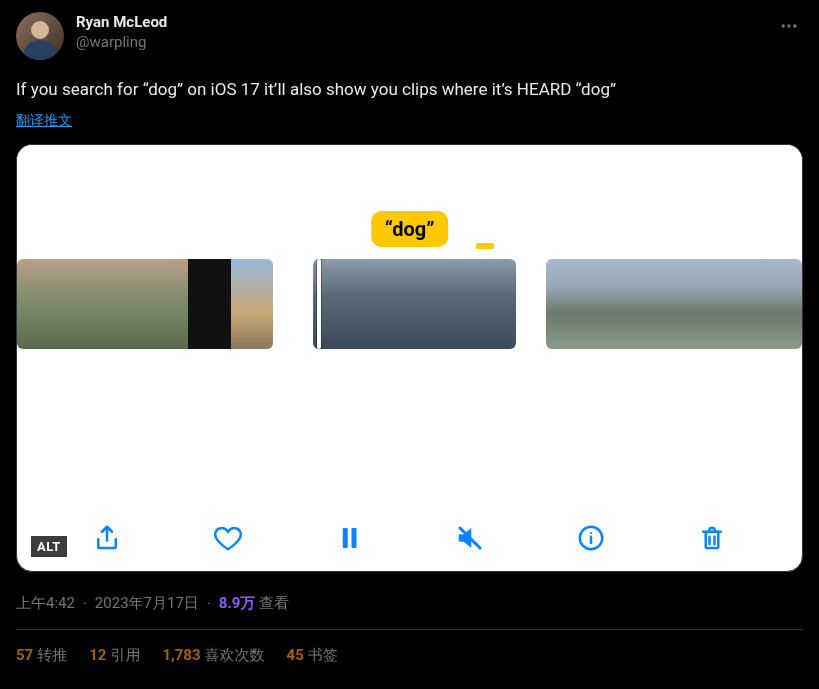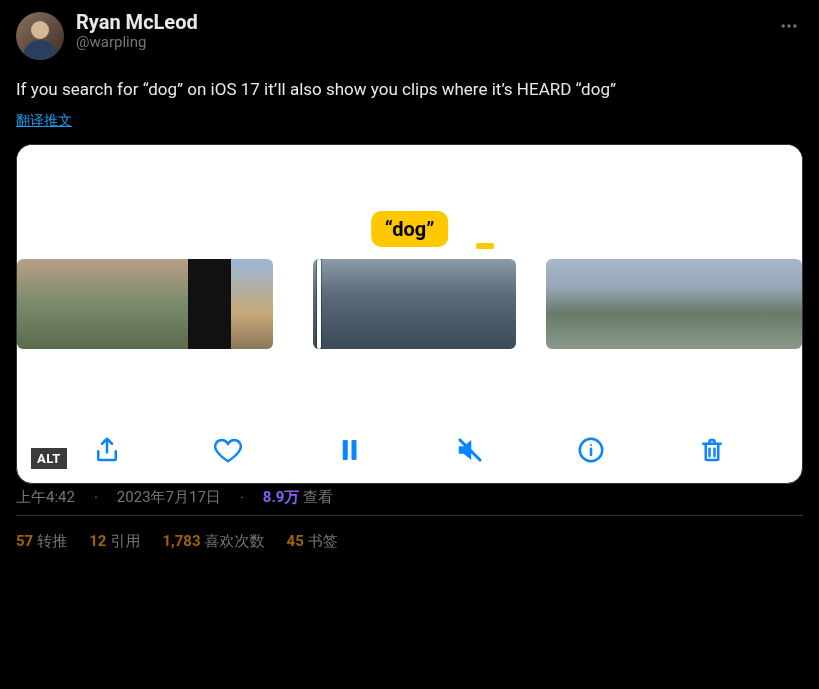--- a/index.html
+++ b/index.html
@@ -26,21 +26,21 @@
     border-radius: 50%;
     background: linear-gradient(135deg, #8b6f5c 0%, #3a2f28 100%);
     flex-shrink: 0;
     position: relative;
     overflow: hidden;
   }
   .avatar svg { width: 100%; height: 100%; }
   .user-block { flex: 1; }
   .display-name {
     font-weight: 700;
-    font-size: 20px;
+    font-size: 15px;
     color: #e7e9ea;
     line-height: 20px;
   }
   .handle {
     font-size: 15px;
     color: #71767b;
     line-height: 20px;
   }
   .more-btn {
     color: #71767b;
@@ -63,21 +63,21 @@
     margin-bottom: 14px;
     display: inline-block;
     text-decoration: underline;
   }
   .media-card {
     border: 1px solid #2f3336;
     border-radius: 16px;
     overflow: hidden;
     background: #fff;
     position: relative;
-    height: 340px;
+    height: 428px;
   }
   .media-top {
     height: 108px;
     background: #fff;
     position: relative;
   }
   .dog-badge {
     position: absolute;
     left: 50%;
     transform: translateX(-50%);
@@ -169,25 +169,25 @@
     color: #fff;
     font-size: 13px;
     font-weight: 700;
     padding: 3px 6px;
     border-radius: 0;
     letter-spacing: 0.5px;
   }
   .meta-row {
     display: flex;
     align-items: center;
-    gap: 19px;
+    gap: 8px;
     color: #71767b;
     font-size: 15px;
-    margin-top: 4px;
-    padding-bottom: 8px;
+    margin-top: 22px;
+    padding-bottom: 16px;
     border-bottom: 1px solid #2f3336;
   }
   .meta-row .views-count { color: #8b5cf6; font-weight: 700; }
   .stats-row {
     display: flex;
     align-items: center;
     gap: 22px;
     color: #71767b;
     font-size: 15px;
     padding: 16px 0;

